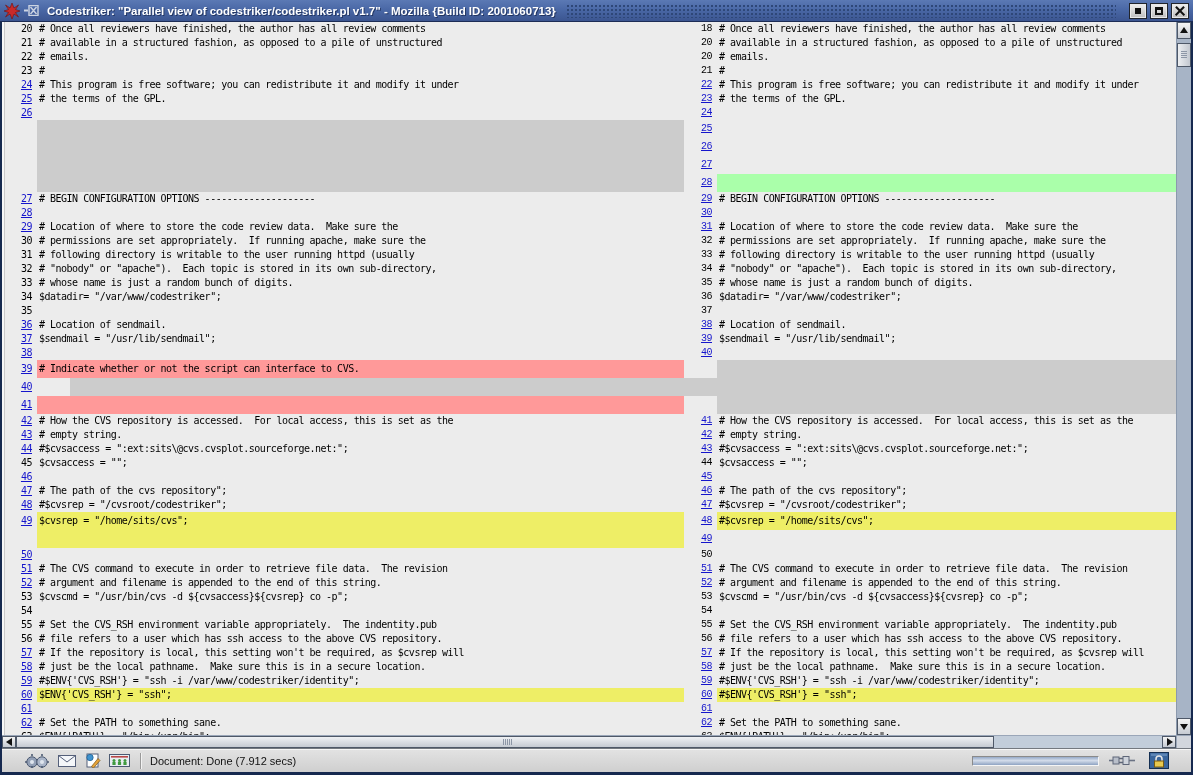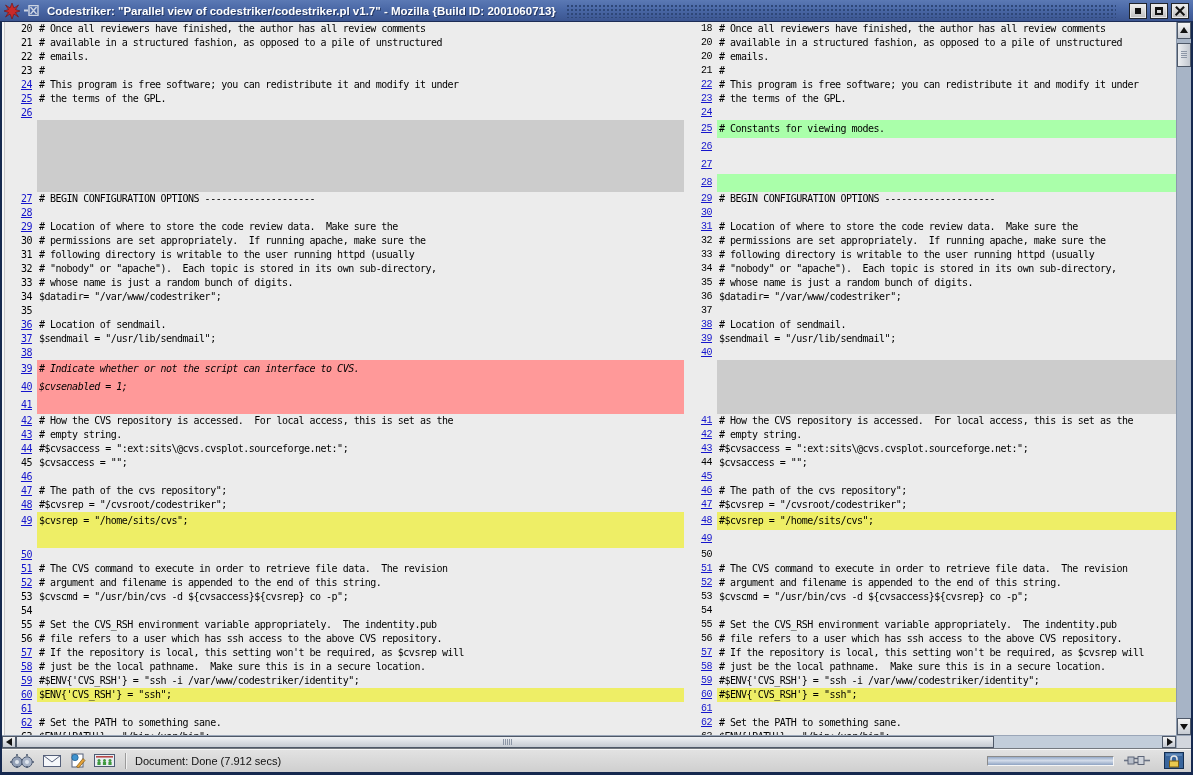--- a/index.html
+++ b/index.html
@@ -42,21 +42,21 @@
   .ln   { flex:none; text-align:right; }
   .ln.l { width:35px; padding-right:5px; }
   .ln.r { width:30px; padding-right:5px;font-family:Liberation Mono, monospace; }
   .lnk  { color:#1515cc; text-decoration:underline; cursor:pointer; }
   .code { overflow:hidden; }
   .code.l { flex:none; width:647px; padding-left:2px; }
   .gap  { flex:none; width:3px; }
   .code.r { flex:1; padding-left:2px; }
   .bg-gray   { background:var(--c-gray); }
   .bg-green  { background:var(--c-green); }
-  .bg-red    { background:var(--c-red);font-style:italic; }
+  .bg-red    { background:var(--c-red); }
   .bg-yellow { background:var(--c-yellow); }
 
   
   .vsb { flex:none; width:15px; display:flex; flex-direction:column;
          background:#a7b4c6; border-left:1px solid #8b99ad; }
   .sb-btn { flex:none; background:linear-gradient(180deg,#f4f4f4,#c6cbd3);
             border:1px solid #4e5868; display:flex; align-items:center; justify-content:center; cursor:pointer; }
   .vsb .sb-btn { height:17px; }
   .vsb-thumb { flex:none; height:24px; margin-top:4px;
                background:linear-gradient(90deg,#eceef1,#c3c8d0);
@@ -74,21 +74,21 @@
   .hsb-thumb { flex:none; width:978px; background:linear-gradient(180deg,#eff1f4,#c5cad2);
                border:1px solid #4e5868; position:relative; cursor:pointer; }
   .hsb-thumb .grip { position:absolute; top:2px; bottom:2px; left:486px; width:9px;
                background:repeating-linear-gradient(90deg,#8d96a6 0 1px, rgba(0,0,0,0) 1px 2px); }
   .hsb-track { flex:1; background:#c2cdda; }
   .hsb-corner { flex:none; width:15px; background:#d2d6dd; border-left:1px solid #9aa6b8; }
 
   
   .status { flex:none; height:24px; margin:0 2px; background:linear-gradient(180deg,#e3e3e3,#cfcfcf);
             border-top:1px solid #73787f; box-shadow:inset 0 1px 0 #f6f6f6;
-            display:flex; align-items:center; padding:0 7px; }
+            display:flex; align-items:center; padding:0 22px; }
   .st-ico { flex:none; margin-right:8px; cursor:pointer; display:block; }
   .st-sep { flex:none; width:2px; height:16px; margin:0 8px 0 2px;
             border-left:1px solid #9a9a9a; border-right:1px solid #f2f2f2; }
   .st-text { font:11px "Liberation Sans", sans-serif; color:#111; white-space:nowrap; }
   .st-spring { flex:1; }
   .progress { flex:none; width:127px; height:10px; margin-right:10px;
               border-top:1px solid #808archive0; border:1px solid #8a8a8a; border-bottom-color:#f5f5f5; border-right-color:#f5f5f5;
               background:linear-gradient(180deg,#8fa3c2 0%, #d3dcea 50%, #8fa3c2 100%);
               background:linear-gradient(180deg,#96aac8 0%, #d3dcea 45%, #8fa3c2 100%); }
   .lock-tile { flex:none; margin-left:6px; cursor:pointer; display:block; }
@@ -123,38 +123,38 @@
   <div class="frame">
     <div class="main">
       <div class="diff" id="diff-rows">
           <div class="row"><div class="ln l">20</div><div class="code l"># Once all reviewers have finished, the author has all review comments</div><div class="gap"></div><div class="ln r">18</div><div class="code r"># Once all reviewers have finished, the author has all review comments</div></div>
           <div class="row"><div class="ln l">21</div><div class="code l"># available in a structured fashion, as opposed to a pile of unstructured</div><div class="gap"></div><div class="ln r">20</div><div class="code r"># available in a structured fashion, as opposed to a pile of unstructured</div></div>
           <div class="row"><div class="ln l">22</div><div class="code l"># emails.</div><div class="gap"></div><div class="ln r">20</div><div class="code r"># emails.</div></div>
           <div class="row"><div class="ln l">23</div><div class="code l">#</div><div class="gap"></div><div class="ln r">21</div><div class="code r">#</div></div>
           <div class="row"><div class="ln l lnk">24</div><div class="code l"># This program is free software; you can redistribute it and modify it under</div><div class="gap"></div><div class="ln r lnk">22</div><div class="code r"># This program is free software; you can redistribute it and modify it under</div></div>
           <div class="row"><div class="ln l lnk">25</div><div class="code l"># the terms of the GPL.</div><div class="gap"></div><div class="ln r lnk">23</div><div class="code r"># the terms of the GPL.</div></div>
           <div class="row"><div class="ln l lnk">26</div><div class="code l"></div><div class="gap"></div><div class="ln r lnk">24</div><div class="code r"></div></div>
-          <div class="row tall"><div class="ln l"></div><div class="code l bg-gray"></div><div class="gap"></div><div class="ln r lnk">25</div><div class="code r bg-green"># Constants for viewing modes.</div></div>
+          <div class="row tall"><div class="ln l"></div><div class="code l bg-gray"></div><div class="gap"></div><div class="ln r lnk">25</div></div>
           <div class="row tall"><div class="ln l"></div><div class="code l bg-gray"></div><div class="gap"></div><div class="ln r lnk">26</div></div>
           <div class="row tall"><div class="ln l"></div><div class="code l bg-gray"></div><div class="gap"></div><div class="ln r lnk">27</div></div>
           <div class="row tall"><div class="ln l"></div><div class="code l bg-gray"></div><div class="gap"></div><div class="ln r lnk">28</div><div class="code r bg-green"></div></div>
           <div class="row"><div class="ln l lnk">27</div><div class="code l"># BEGIN CONFIGURATION OPTIONS --------------------</div><div class="gap"></div><div class="ln r lnk">29</div><div class="code r"># BEGIN CONFIGURATION OPTIONS --------------------</div></div>
           <div class="row"><div class="ln l lnk">28</div><div class="code l"></div><div class="gap"></div><div class="ln r lnk">30</div><div class="code r"></div></div>
           <div class="row"><div class="ln l lnk">29</div><div class="code l"># Location of where to store the code review data.  Make sure the</div><div class="gap"></div><div class="ln r lnk">31</div><div class="code r"># Location of where to store the code review data.  Make sure the</div></div>
           <div class="row"><div class="ln l">30</div><div class="code l"># permissions are set appropriately.  If running apache, make sure the</div><div class="gap"></div><div class="ln r">32</div><div class="code r"># permissions are set appropriately.  If running apache, make sure the</div></div>
           <div class="row"><div class="ln l">31</div><div class="code l"># following directory is writable to the user running httpd (usually</div><div class="gap"></div><div class="ln r">33</div><div class="code r"># following directory is writable to the user running httpd (usually</div></div>
           <div class="row"><div class="ln l">32</div><div class="code l"># "nobody" or "apache").  Each topic is stored in its own sub-directory,</div><div class="gap"></div><div class="ln r">34</div><div class="code r"># "nobody" or "apache").  Each topic is stored in its own sub-directory,</div></div>
           <div class="row"><div class="ln l">33</div><div class="code l"># whose name is just a random bunch of digits.</div><div class="gap"></div><div class="ln r">35</div><div class="code r"># whose name is just a random bunch of digits.</div></div>
           <div class="row"><div class="ln l">34</div><div class="code l">$datadir= "/var/www/codestriker";</div><div class="gap"></div><div class="ln r">36</div><div class="code r">$datadir= "/var/www/codestriker";</div></div>
           <div class="row"><div class="ln l">35</div><div class="code l"></div><div class="gap"></div><div class="ln r">37</div><div class="code r"></div></div>
           <div class="row"><div class="ln l lnk">36</div><div class="code l"># Location of sendmail.</div><div class="gap"></div><div class="ln r lnk">38</div><div class="code r"># Location of sendmail.</div></div>
           <div class="row"><div class="ln l lnk">37</div><div class="code l">$sendmail = "/usr/lib/sendmail";</div><div class="gap"></div><div class="ln r lnk">39</div><div class="code r">$sendmail = "/usr/lib/sendmail";</div></div>
           <div class="row"><div class="ln l lnk">38</div><div class="code l"></div><div class="gap"></div><div class="ln r lnk">40</div><div class="code r"></div></div>
           <div class="row tall"><div class="ln l lnk">39</div><div class="code l bg-red"># Indicate whether or not the script can interface to CVS.</div><div class="gap"></div><div class="ln r"></div><div class="code r bg-gray"></div></div>
-          <div class="row tall"><div class="ln l lnk">40</div><div class="code l bg-red">$cvsenabled = 1;</div><div class="gap"></div><div class="ln r"></div><div class="code r bg-gray"></div></div>
+          <div class="row tall"><div class="ln l lnk">40</div><div class="gap"></div><div class="ln r"></div><div class="code r bg-gray"></div></div>
           <div class="row tall"><div class="ln l lnk">41</div><div class="code l bg-red"></div><div class="gap"></div><div class="ln r"></div><div class="code r bg-gray"></div></div>
           <div class="row"><div class="ln l lnk">42</div><div class="code l"># How the CVS repository is accessed.  For local access, this is set as the</div><div class="gap"></div><div class="ln r lnk">41</div><div class="code r"># How the CVS repository is accessed.  For local access, this is set as the</div></div>
           <div class="row"><div class="ln l lnk">43</div><div class="code l"># empty string.</div><div class="gap"></div><div class="ln r lnk">42</div><div class="code r"># empty string.</div></div>
           <div class="row"><div class="ln l lnk">44</div><div class="code l">#$cvsaccess = ":ext:sits\@cvs.cvsplot.sourceforge.net:";</div><div class="gap"></div><div class="ln r lnk">43</div><div class="code r">#$cvsaccess = ":ext:sits\@cvs.cvsplot.sourceforge.net:";</div></div>
           <div class="row"><div class="ln l">45</div><div class="code l">$cvsaccess = "";</div><div class="gap"></div><div class="ln r">44</div><div class="code r">$cvsaccess = "";</div></div>
           <div class="row"><div class="ln l lnk">46</div><div class="code l"></div><div class="gap"></div><div class="ln r lnk">45</div><div class="code r"></div></div>
           <div class="row"><div class="ln l lnk">47</div><div class="code l"># The path of the cvs repository";</div><div class="gap"></div><div class="ln r lnk">46</div><div class="code r"># The path of the cvs repository";</div></div>
           <div class="row"><div class="ln l lnk">48</div><div class="code l">#$cvsrep = "/cvsroot/codestriker";</div><div class="gap"></div><div class="ln r lnk">47</div><div class="code r">#$cvsrep = "/cvsroot/codestriker";</div></div>
           <div class="row tall"><div class="ln l lnk">49</div><div class="code l bg-yellow">$cvsrep = "/home/sits/cvs";</div><div class="gap"></div><div class="ln r lnk">48</div><div class="code r bg-yellow">#$cvsrep = "/home/sits/cvs";</div></div>
           <div class="row tall"><div class="ln l"></div><div class="code l bg-yellow"></div><div class="gap"></div><div class="ln r lnk">49</div></div>

